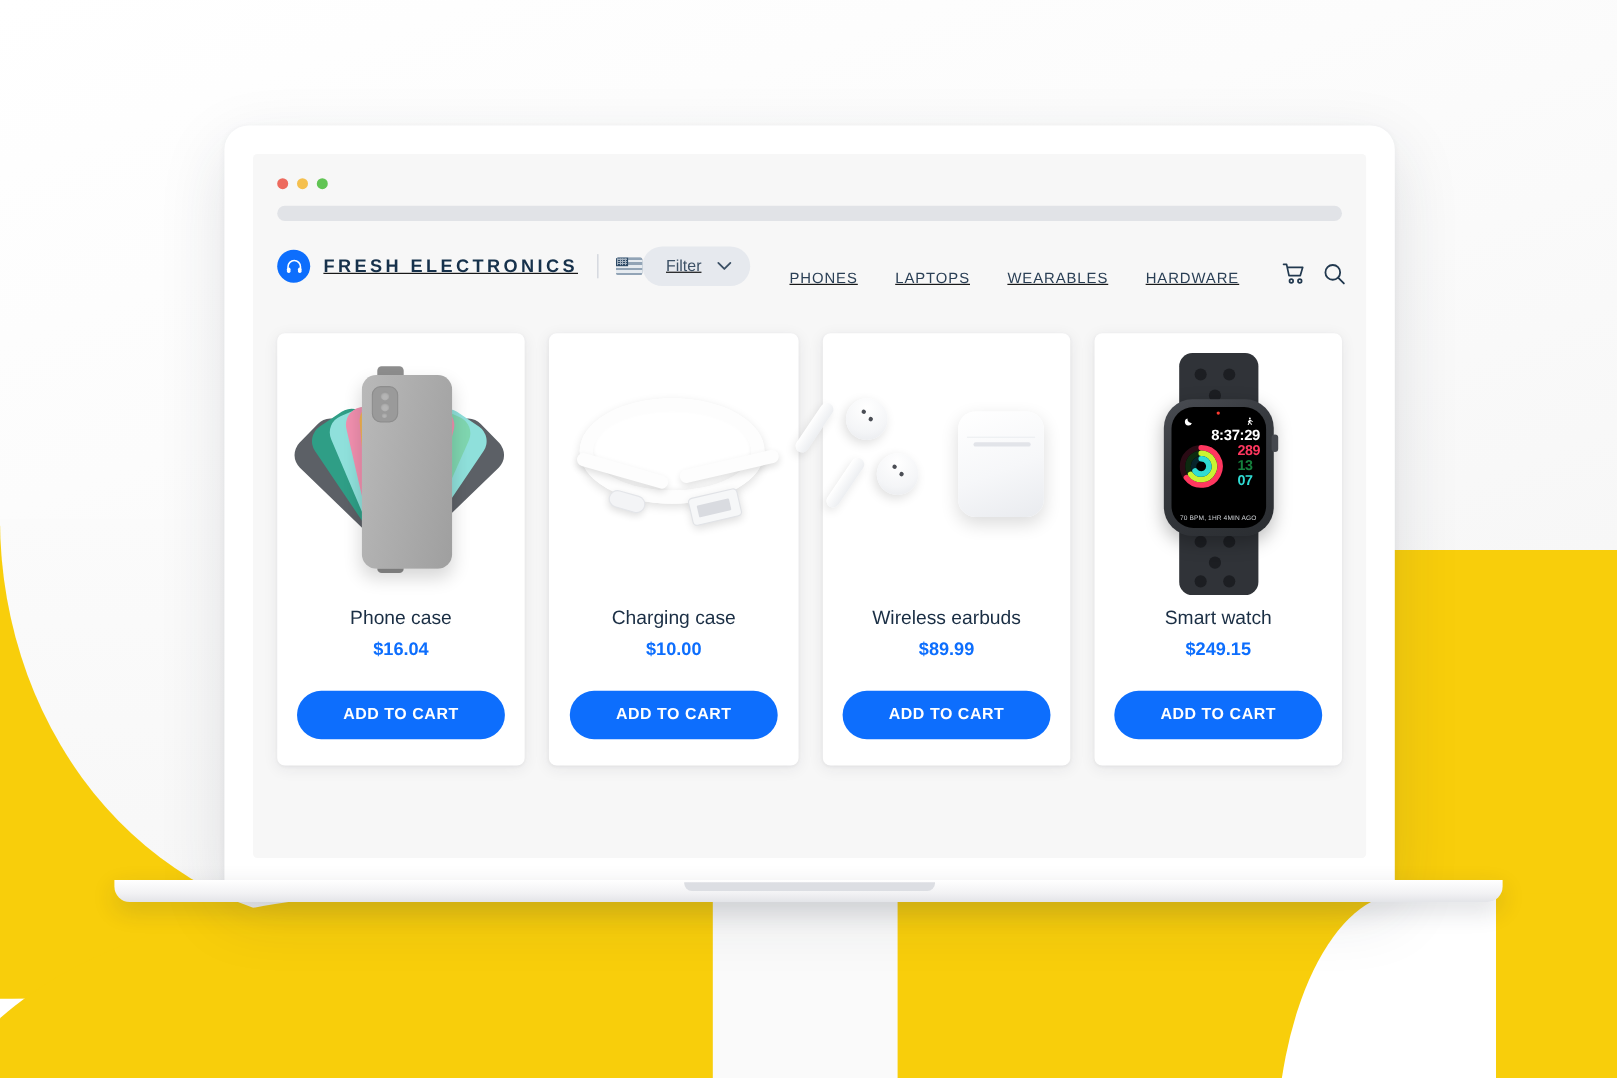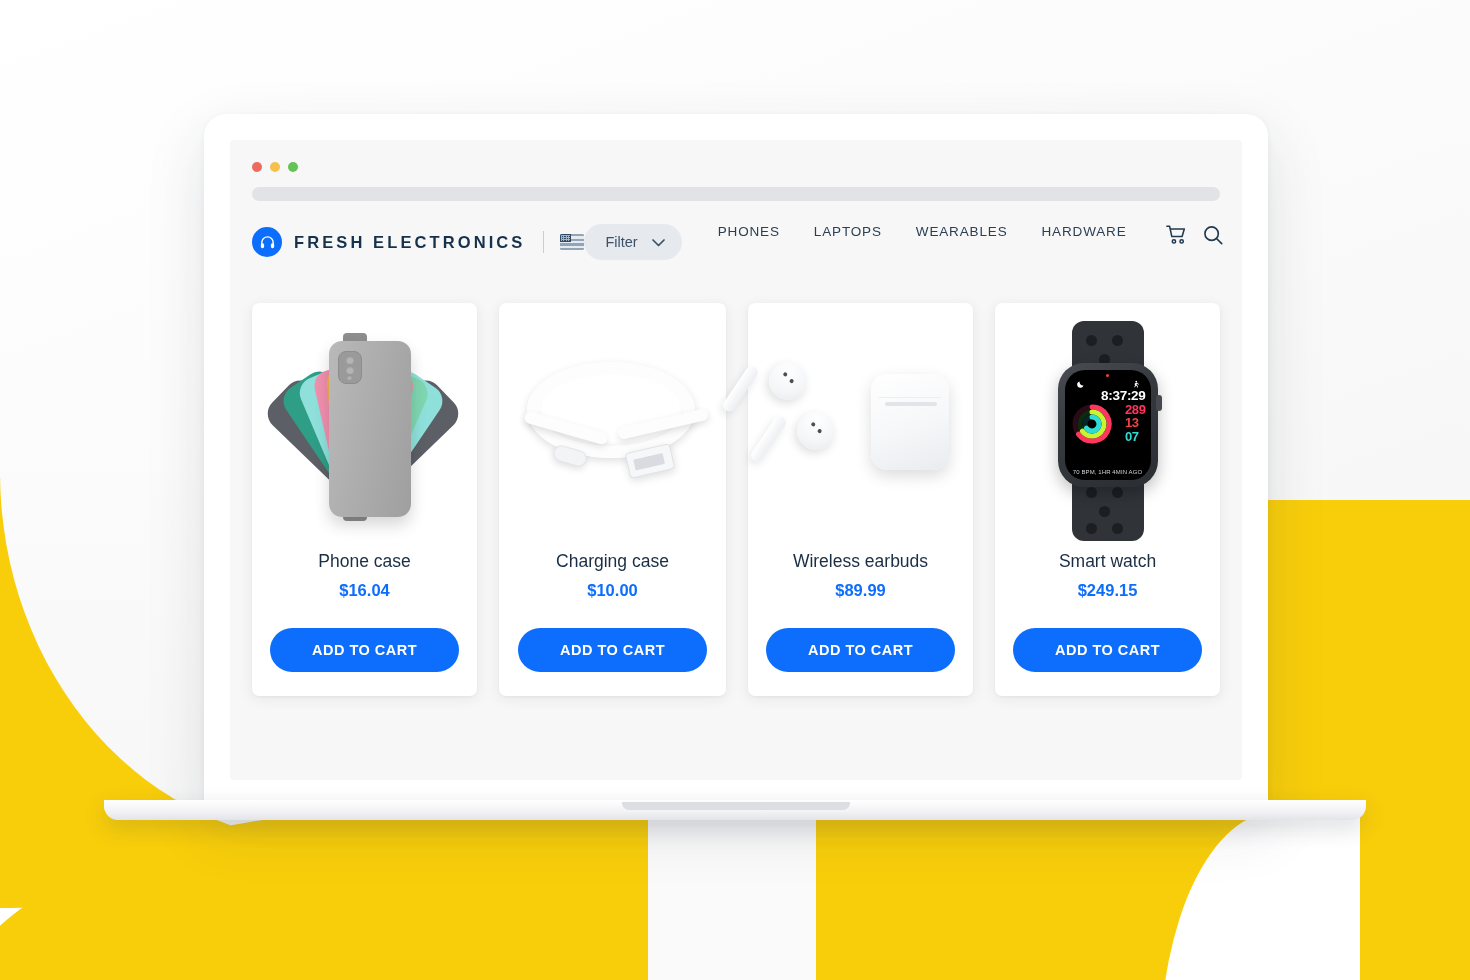--- a/index.html
+++ b/index.html
@@ -77,21 +77,21 @@
   .dot { width:10px; height:10px; border-radius:50%; }
   .dot.red{background:#ED6A5E;} .dot.yellow{background:#F5C04E;} .dot.green{background:#61C454;}
   .urlbar {
     margin-top:15px; height:14px; background:#e1e3e7; border-radius:7px;
   }
 
   
   .page { padding:0 22px; }
 
   .nav {
-    display:flex; align-items:center; height:62px; margin-top:10px;
+    display:flex; align-items:center; height:62px; margin-top:10px;text-decoration:underline;
   }
   .brand { display:flex; align-items:center; gap:12px; }
   .logo-circle {
     width:30px; height:30px; border-radius:50%; background:#0D6EFD;
     display:flex; align-items:center; justify-content:center; flex:none;
   }
   .brand-name {
     font-size:16.5px; font-weight:bold; letter-spacing:3.1px; color:#16314B;
     white-space:nowrap;
   }
@@ -99,21 +99,21 @@
   .flag { width:24px; height:16px; border-radius:2px; overflow:hidden; position:relative; flex:none;
           display:block; background:#8fa2b4; }
   .flag .stripes{position:absolute;inset:0;
      background:repeating-linear-gradient(180deg,#92a4b6 0 2.3px,#e6ebf0 2.3px 4.6px);}
   .flag .canton{position:absolute;left:0;top:0;width:10.5px;height:8px;background:#2e4a66;}
   .flag .canton::after{content:"";position:absolute;inset:1px;
      background:repeating-linear-gradient(90deg,#cfd9e2 0 1px,transparent 1px 2.4px),
                 repeating-linear-gradient(180deg,#cfd9e2 0 1px,transparent 1px 2.2px);
      opacity:.75;}
 
-  .nav-right { margin-left:auto; display:flex; align-items:flex-start; gap:0; }
+  .nav-right { margin-left:auto; display:flex; align-items:flex-end; gap:0; }
 
   .filter-pill {
     display:flex; align-items:center; gap:14px;
     background:#e6e9ee; border-radius:18px; padding:9px 17px 9px 21px;
     margin-right:36px; cursor:pointer;
   }
   .filter-pill .label { font-size:14.5px; color:#3d5166; }
 
   .nav-links { display:flex; align-items:center; gap:34px; }
   .nav-link {
@@ -267,21 +267,21 @@
     margin-left:-1.5px; border-radius:50%; background:#ff3b30; }
   .watch .time{
     position:absolute; left:0; right:5px; top:18px; text-align:right;
     color:#fff; font-size:13.5px; font-weight:bold; letter-spacing:-.3px;
   }
   .watch .rings{ position:absolute; left:7px; top:34px; width:40px; height:40px; }
   .watch .metrics{
     position:absolute; right:5px; top:33px; text-align:left; line-height:1.02;
   }
   .watch .metrics div{ font-size:13px; font-weight:bold; letter-spacing:-.4px; }
-  .watch .m1{ color:#ff375f; } .watch .m2{ color:#ef4444; } .watch .m3{ color:#2fdcd4; }
+  .watch .m1{ color:#ff375f; } .watch .m2{ color:#15803d; } .watch .m3{ color:#2fdcd4; }
   .watch .bpm{
     position:absolute; left:0; right:0; bottom:5px; text-align:center;
     color:#cfd2d6; font-size:6px; letter-spacing:.1px; white-space:nowrap;
   }
 </style>
 </head>
 <body>
 
 <div class="bg-layer">
   <div class="bg-topgrad"></div>

